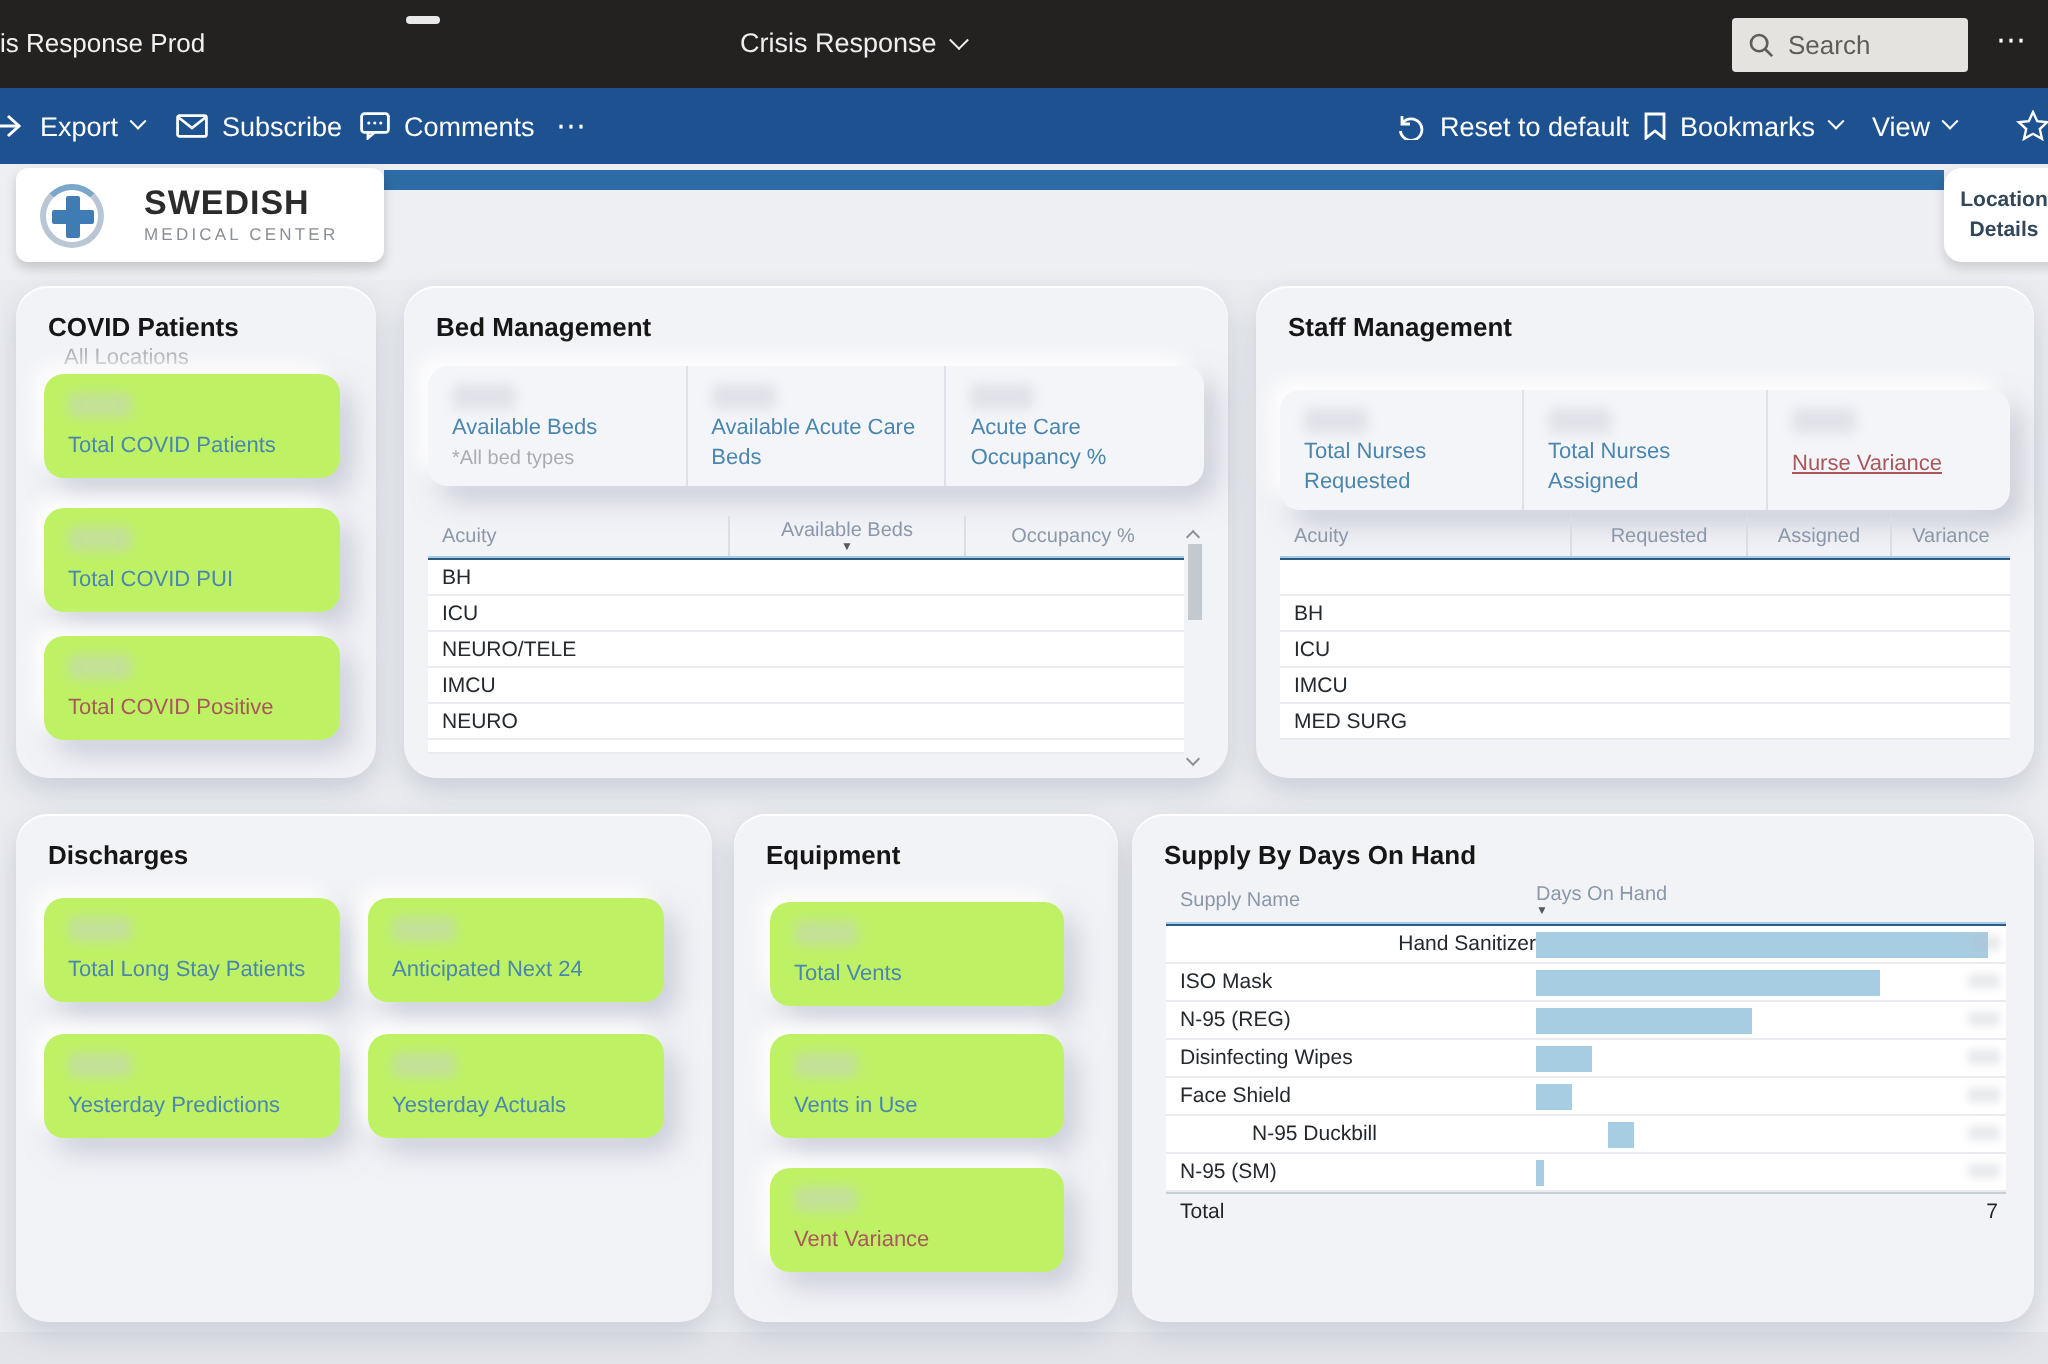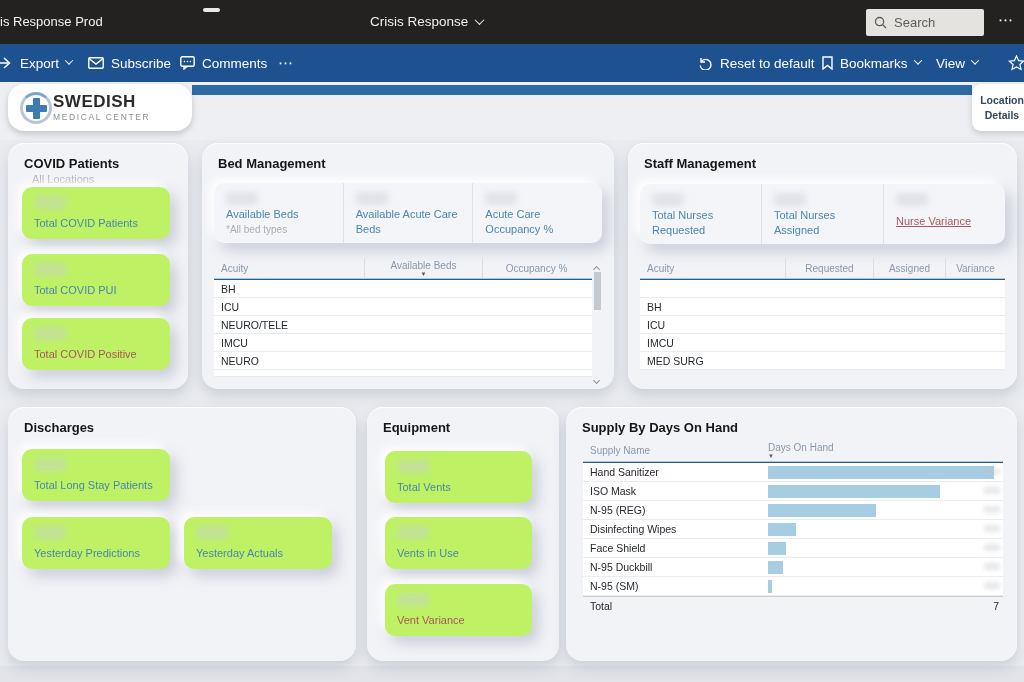--- a/index.html
+++ b/index.html
@@ -16,21 +16,21 @@
   .tb-more { position:absolute; left:998px; top:11px; color:#ffffff; font-size:15px; letter-spacing:1px; }
 
   
   .appbar { position:absolute; left:0; top:44px; width:1024px; height:38px; background:#1d5190; color:#ffffff; overflow:hidden; }
   .ab-item { position:absolute; top:0; height:38px; display:flex; align-items:center; gap:7px; font-size:13.5px; color:#fff; cursor:default; }
   .ab-icon { display:flex; align-items:center; }
 
   
   .headerbar { position:absolute; left:0; top:82px; width:1024px; height:58px; background:#edeff2; }
   .hb-bluestrip { position:absolute; left:192px; top:3px; width:780px; height:10px; background:#2c6ba4; }
-  .logo-card { position:absolute; left:8px; top:2px; width:184px; height:47px; background:#ffffff; border-radius:16px; box-shadow:0 3px 6px rgba(0,0,0,0.18); display:flex; align-items:center; padding-left:12px; gap:1px; z-index:2; }
+  .logo-card { position:absolute; left:8px; top:2px; width:184px; height:47px; background:#ffffff; border-radius:6px; box-shadow:0 3px 6px rgba(0,0,0,0.18); display:flex; align-items:center; padding-left:12px; gap:20px; z-index:2; }
   .logo-mark { position:relative; width:32px; height:32px; }
   .logo-ring { position:absolute; left:0; top:0; width:32px; height:32px; border-radius:50%; border:3px solid #b9c6d4; border-top-color:#7aa7c9; }
   .logo-plus-v { position:absolute; left:13px; top:6px; width:7px; height:21px; background:#3e7cb3; border-radius:1px; }
   .logo-plus-h { position:absolute; left:6px; top:13px; width:21px; height:7px; background:#3e7cb3; border-radius:1px; }
   .logo-txt1 { font-size:17px; font-weight:bold; color:#2b2b2b; letter-spacing:0.5px; line-height:1; }
   .logo-txt2 { font-size:8.5px; color:#8a8f94; letter-spacing:1.6px; margin-top:2px; }
   .hb-label { position:absolute; top:104px; font-size:11px; color:#7d828a; }
   .hb-select { position:absolute; top:99px; height:22px; background:#ffffff; border:1px solid #d3d6da; display:flex; align-items:center; justify-content:space-between; padding:0 9px; font-size:11px; }
   .hb-select .val { font-weight:bold; color:#1c1c1c; }
   .hb-select .chev { width:6px; height:6px; color:#6a6f76; margin-top:-3px; }
@@ -283,21 +283,21 @@
         <div class="sbar" style="right:0; top:0; height:120px;">
           <span class="sb-arrow" style="top:0;"><span class="chev" style="transform:rotate(-135deg);"></span></span>
           <span class="sb-thumb" style="top:14px;"></span>
           <span class="sb-arrow" style="bottom:2px;"><span class="chev" style="transform:rotate(45deg);"></span></span>
         </div>
       </div>
     </div>
 
     <div class="card" style="left:628px; top:3px; width:389px; height:246px;">
       <div class="card-title">Staff Management</div>
-      <div class="kpi-band" style="left:12px; top:41px; width:365px; height:60px;">
+      <div class="kpi-band" style="left:12px; top:52px; width:365px; height:60px;">
         <div class="kpi-cell">
           <span class="blob"></span>
           <div class="tl" style="bottom:7px;">Total Nurses Requested</div>
         </div>
         <div class="kpi-cell">
           <span class="blob"></span>
           <div class="tl" style="bottom:7px;">Total Nurses Assigned</div>
         </div>
         <div class="kpi-cell">
           <span class="blob"></span>
@@ -353,20 +353,24 @@
         </div>
       </div>
     </div>
 
     <div class="card" style="left:8px; top:267px; width:348px; height:254px;">
       <div class="card-title">Discharges</div>
       <div class="tile" style="left:14px; top:42px; width:148px; height:52px;">
         <span class="blob"></span>
         <div class="tl">Total Long Stay Patients</div>
       </div>
+      <div class="tile" style="left:176px; top:42px; width:148px; height:52px;">
+        <span class="blob"></span>
+        <div class="tl">Anticipated Next 24</div>
+      </div>
       <div class="tile" style="left:14px; top:110px; width:148px; height:52px;">
         <span class="blob"></span>
         <div class="tl">Yesterday Predictions</div>
       </div>
       <div class="tile" style="left:176px; top:110px; width:148px; height:52px;">
         <span class="blob"></span>
         <div class="tl">Yesterday Actuals</div>
       </div>
     </div>
 
@@ -394,21 +398,21 @@
               <span>Supply Name</span>
             </div>
           <div class="th" style="align-items:flex-start; width:150px;">
             <span>Days On Hand</span>
             <span class="sort-caret">▼</span>
           </div>
         </div>
         <div class="rule"></div>
 
         <div class="trow" style="height:19px;">
-          <div class="name" style="width:185px;">Hand Sanitizer</div>
+          <div class="name" style="width:185px;text-align:right;">Hand Sanitizer</div>
           <div class="bar-track">
               <span class="bar" style="width: 96%;"></span>
               <span class="cellblob bar-val"></span>
             </div>
         </div>
         <div class="trow" style="height:19px;">
           <div class="name" style="width:185px;">ISO Mask</div>
           <div class="bar-track">
               <span class="bar" style="width: 73%;"></span>
               <span class="cellblob bar-val"></span>
@@ -429,21 +433,21 @@
             </div>
         </div>
         <div class="trow" style="height:19px;">
           <div class="name" style="width:185px;">Face Shield</div>
           <div class="bar-track">
               <span class="bar" style="width: 7.5%;"></span>
               <span class="cellblob bar-val"></span>
             </div>
         </div>
         <div class="trow" style="height:19px;">
-          <div class="name" style="width:185px;">N-95 Duckbill</div>
+          <div class="name" style="width:185px;margin-left:36px;">N-95 Duckbill</div>
           <div class="bar-track">
               <span class="bar" style="width: 6.5%;"></span>
               <span class="cellblob bar-val"></span>
             </div>
         </div>
         <div class="trow" style="height:19px;">
           <div class="name" style="width:185px;">N-95 (SM)</div>
           <div class="bar-track">
               <span class="bar" style="width: 1.6%;"></span>
               <span class="cellblob bar-val"></span>

